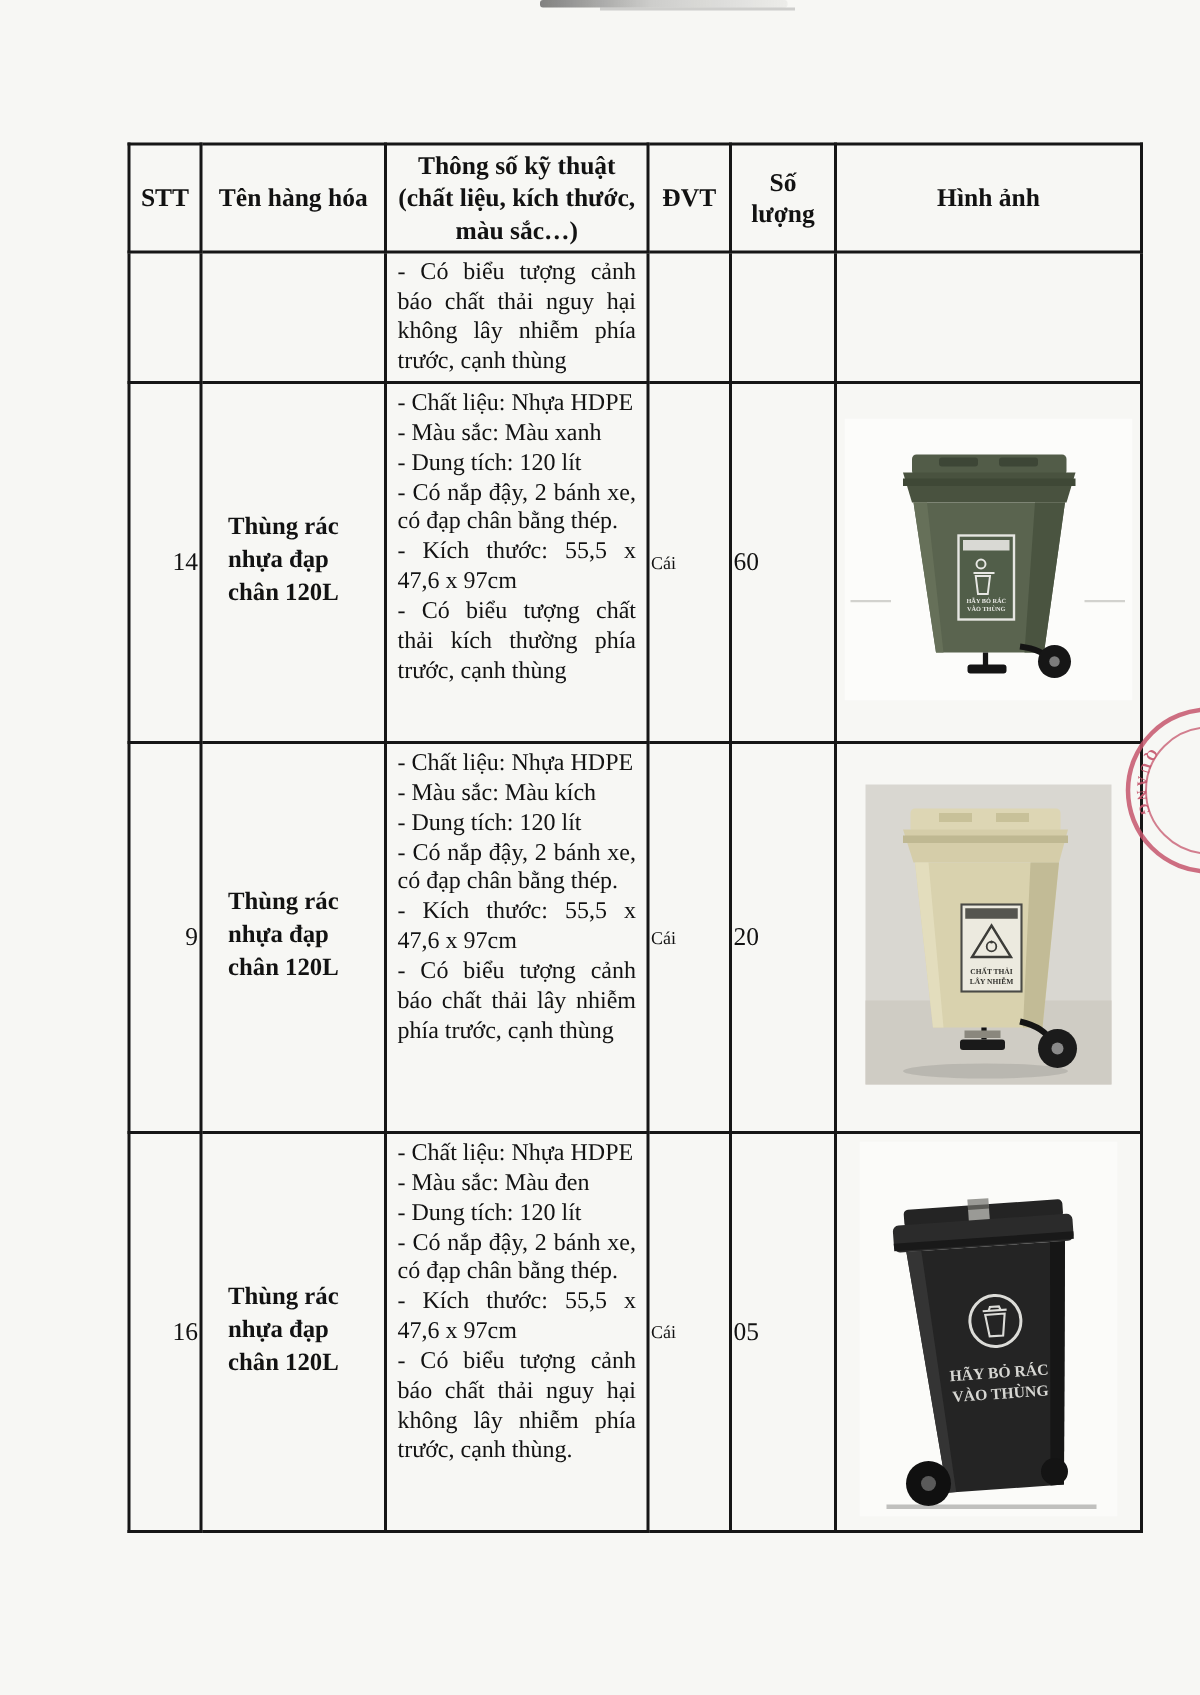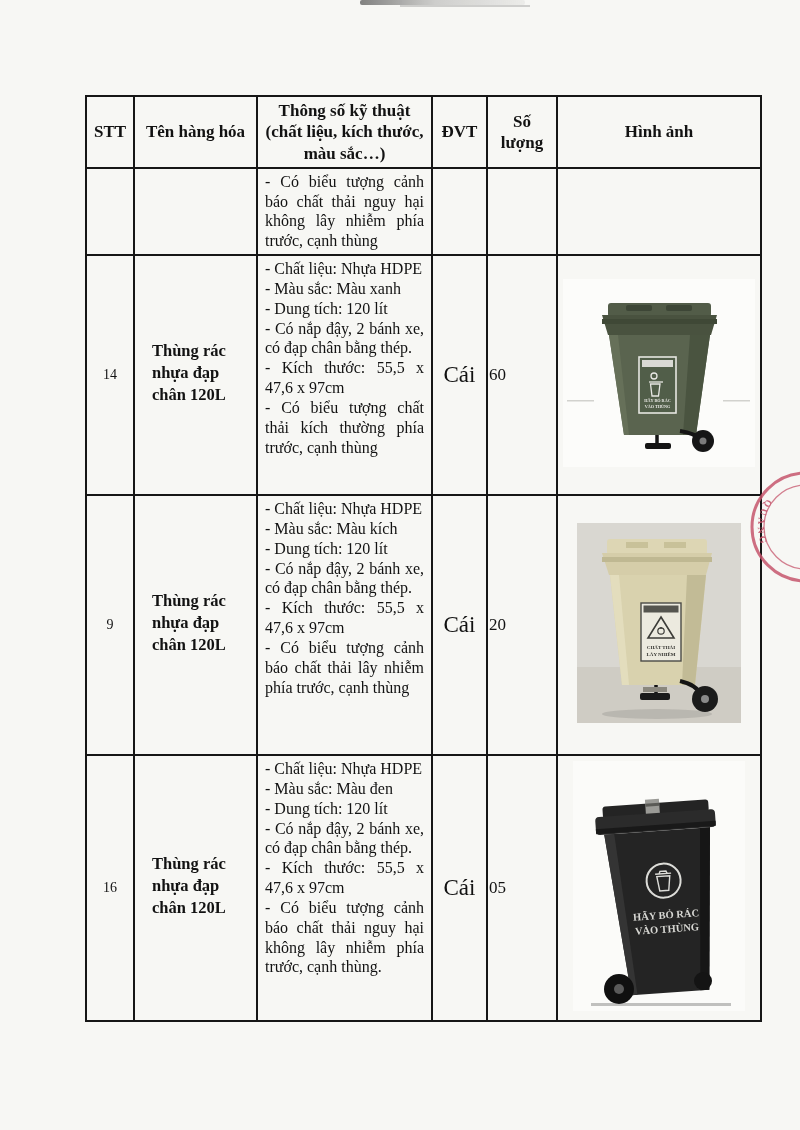--- a/index.html
+++ b/index.html
@@ -31,25 +31,25 @@
   .doc-table th{
     font-size:17px;font-weight:bold;text-align:center;vertical-align:middle;
     padding:3px 6px;line-height:1.25;
   }
   tr.hdr{height:57px;}
   tr.row-carry{height:85px;}
   tr.row-14{height:240px;}
   tr.row-15{height:260px;}
   tr.row-16{height:266px;}
 
-  td.c-stt{text-align:center;vertical-align:middle;font-size:14px;}
+  td.c-stt{text-align:right;vertical-align:middle;font-size:17px;}
   td.c-name{font-weight:bold;font-size:16.5px;line-height:1.32;vertical-align:middle;padding:0 4px 4px 17px;}
   td.c-spec{vertical-align:top;padding:3px 7px 3px 7px;font-size:16px;line-height:1.24;font-family:Liberation Serif, serif;}
   td.c-spec p{margin:0;text-align:justify;}
-  td.c-unit{text-align:center;vertical-align:middle;font-size:23px;}
+  td.c-unit{vertical-align:middle;font-size:12px;}
   td.c-qty{text-align:left;vertical-align:middle;font-size:17px;}
   td.c-img{text-align:center;vertical-align:middle;padding:0;}
 
   th.h-qty{padding:3px 12px;}
 
   .photo{display:inline-block;line-height:0;}
 
   
   .seal{
     position:absolute;right:0;top:466px;width:58px;height:122px;

